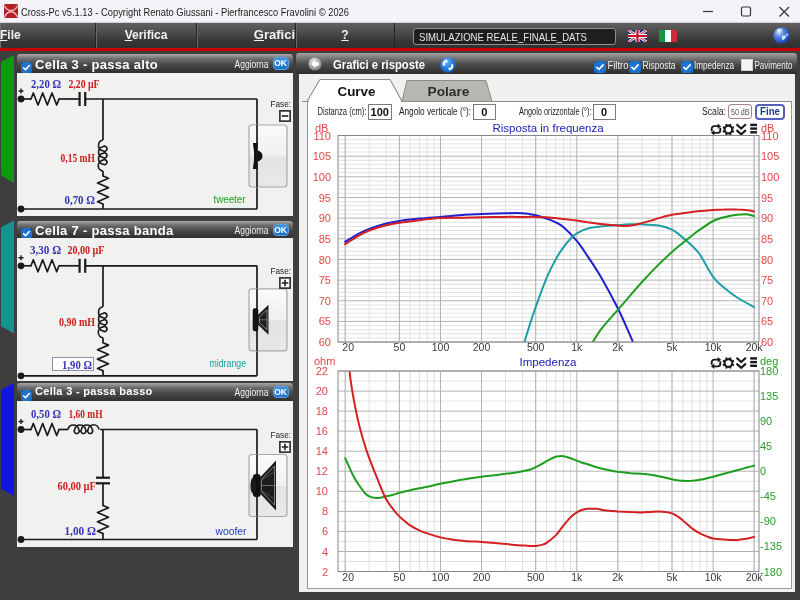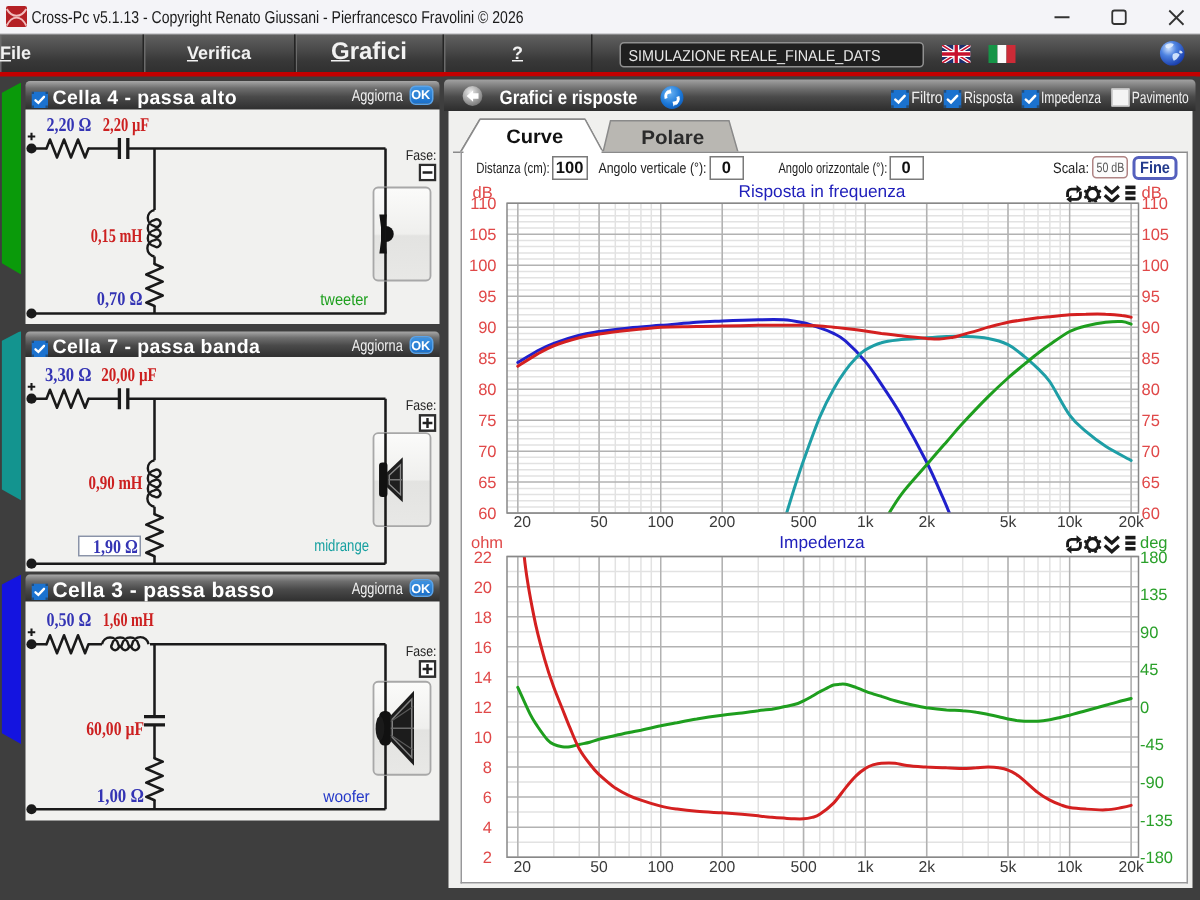--- a/index.html
+++ b/index.html
@@ -7,21 +7,21 @@
       <path d="M0.5,13 C4,6 10,6 13.5,13" fill="none" stroke="#f0bdbd" stroke-width="1.3"></path>
     </svg></div>
 <svg class="abs" style="left:690px;top:0" width="110" height="23" viewBox="0 0 110 23">
     <line x1="13" y1="11.5" x2="23" y2="11.5" stroke="#333" stroke-width="1.2"></line>
     <rect x="51.5" y="7" width="9" height="9" rx="1.5" fill="none" stroke="#333" stroke-width="1.2"></rect>
     <path d="M89.5,7 l9.5,9.5 M99,7 l-9.5,9.5" stroke="#333" stroke-width="1.2"></path>
   </svg>
 <div class="abs" style="left:0;top:23px;width:800px;height:25px;background:linear-gradient(#616161,#474747 45%,#383838 70%,#303030)"></div>
 <div class="abs" style="left:0px;top:23px;width:96px;height:25px;border-right:1px solid #242424;box-shadow:inset 1px 0 0 #6a6a6a;color:#f2f2f2;font-size:12px;font-weight:bold;line-height:24px"><span style="text-decoration:underline">F</span>ile</div>
 <div class="abs" style="left:96px;top:23px;width:101px;height:25px;border-right:1px solid #242424;box-shadow:inset 1px 0 0 #6a6a6a;color:#f2f2f2;font-size:12px;font-weight:bold;text-align:center;line-height:24px"><span style="text-decoration:underline">V</span>erifica</div>
-<div class="abs" style="left:197px;top:23px;width:99px;height:25px;border-right:1px solid #242424;box-shadow:inset 1px 0 0 #6a6a6a;color:#f2f2f2;font-size:16px;font-weight:bold;text-align:center;line-height:24px"><span style="text-decoration:underline">G</span>rafici</div>
+<div class="abs" style="left:197px;top:23px;width:99px;height:25px;border-right:1px solid #242424;box-shadow:inset 1px 0 0 #6a6a6a;color:#f2f2f2;font-size:13px;font-weight:bold;text-align:right;line-height:24px"><span style="text-decoration:underline">G</span>rafici</div>
 <div class="abs" style="left:296px;top:23px;width:99px;height:25px;border-right:1px solid #242424;box-shadow:inset 1px 0 0 #6a6a6a;color:#f2f2f2;font-size:12px;font-weight:bold;text-align:center;line-height:24px"><span style="text-decoration:underline">?</span></div>
 <div class="abs" style="left:413px;top:28px;width:203px;height:17px;background:#1f1f1f;border:1px solid #909090;border-radius:3px"></div>
 <svg class="abs" style="left:628px;top:30px" width="19" height="12" viewBox="0 0 19 12">
     <rect width="19" height="12" fill="#1e2f6f"></rect>
     <path d="M0,0 L19,12 M19,0 L0,12" stroke="#fff" stroke-width="2.6"></path>
     <path d="M0,0 L19,12 M19,0 L0,12" stroke="#c8102e" stroke-width="1"></path>
     <path d="M9.5,0 V12 M0,6 H19" stroke="#fff" stroke-width="4"></path>
     <path d="M9.5,0 V12 M0,6 H19" stroke="#c8102e" stroke-width="2.2"></path>
   </svg>
 <div class="abs" style="left:659px;top:30px;width:18px;height:12px;display:flex">
@@ -49,21 +49,21 @@
 <div class="abs" style="left:1px;top:383px;width:13px;height:113px;background:#1414e0;clip-path:polygon(0 6%,100% 0,100% 100%,0 93.5%)"></div>
 <div class="abs" style="left:17px;top:54.0px;width:276px;height:18.5px;border-radius:3px 3px 0 0;background:linear-gradient(#a8a8a8,#6e6e6e 25%,#4a4a4a 55%,#323232 95%)"></div>
 <div style="position:absolute;left:20.5px;top:58.5px;width:11px;height:11px"><svg width="100%" height="100%" viewBox="0 0 12 12">
       <rect width="12" height="12" fill="#1b72cf"></rect>
       <path d="M2.9,6.4 L5,8.3 L9.1,3.9" stroke="#fff" stroke-width="1.7" fill="none" stroke-linecap="round"></path>
       <rect x="0" y="0" width="1.8" height="1.8" fill="#2a2a2a" opacity="0.5"></rect>
       <rect x="10.2" y="0" width="1.8" height="1.8" fill="#2a2a2a" opacity="0.5"></rect>
       <rect x="0" y="10.2" width="1.8" height="1.8" fill="#2a2a2a" opacity="0.5"></rect>
       <rect x="10.2" y="10.2" width="1.8" height="1.8" fill="#2a2a2a" opacity="0.5"></rect>
     </svg></div>
-<div class="abs" style="left:35px;top:56.5px;font-size:13px;font-weight:bold;color:#fff;letter-spacing:0.3px">Cella 4 - passa alto</div>
+<div class="abs" style="left:35px;top:56.5px;font-size:13px;font-weight:bold;color:#fff;letter-spacing:0.3px">Cella 3 - passa alto</div>
 <div style="position:absolute;left:272.5px;top:57.0px;width:16px;height:12.5px;background:linear-gradient(#3f93e0,#1a6fc9);border-radius:4px;border:1px solid #5ba3e8;box-sizing:border-box;color:#fff;font-weight:bold;font-size:8.5px;text-align:center;line-height:10px">OK</div>
 <div class="abs" style="left:17px;top:72.5px;width:276px;height:143.5px;background:#f1f1ef"></div>
 <div class="abs" style="left:17px;top:220.5px;width:276px;height:17.5px;border-radius:3px 3px 0 0;background:linear-gradient(#a8a8a8,#6e6e6e 25%,#4a4a4a 55%,#323232 95%)"></div>
 <div style="position:absolute;left:20.5px;top:225.0px;width:11px;height:11px"><svg width="100%" height="100%" viewBox="0 0 12 12">
       <rect width="12" height="12" fill="#1b72cf"></rect>
       <path d="M2.9,6.4 L5,8.3 L9.1,3.9" stroke="#fff" stroke-width="1.7" fill="none" stroke-linecap="round"></path>
       <rect x="0" y="0" width="1.8" height="1.8" fill="#2a2a2a" opacity="0.5"></rect>
       <rect x="10.2" y="0" width="1.8" height="1.8" fill="#2a2a2a" opacity="0.5"></rect>
       <rect x="0" y="10.2" width="1.8" height="1.8" fill="#2a2a2a" opacity="0.5"></rect>
       <rect x="10.2" y="10.2" width="1.8" height="1.8" fill="#2a2a2a" opacity="0.5"></rect>
@@ -73,21 +73,21 @@
 <div class="abs" style="left:17px;top:238.0px;width:276px;height:142.5px;background:#f1f1ef"></div>
 <div class="abs" style="left:17px;top:382.5px;width:276px;height:18.0px;border-radius:3px 3px 0 0;background:linear-gradient(#a8a8a8,#6e6e6e 25%,#4a4a4a 55%,#323232 95%)"></div>
 <div style="position:absolute;left:20.5px;top:387.0px;width:11px;height:11px"><svg width="100%" height="100%" viewBox="0 0 12 12">
       <rect width="12" height="12" fill="#1b72cf"></rect>
       <path d="M2.9,6.4 L5,8.3 L9.1,3.9" stroke="#fff" stroke-width="1.7" fill="none" stroke-linecap="round"></path>
       <rect x="0" y="0" width="1.8" height="1.8" fill="#2a2a2a" opacity="0.5"></rect>
       <rect x="10.2" y="0" width="1.8" height="1.8" fill="#2a2a2a" opacity="0.5"></rect>
       <rect x="0" y="10.2" width="1.8" height="1.8" fill="#2a2a2a" opacity="0.5"></rect>
       <rect x="10.2" y="10.2" width="1.8" height="1.8" fill="#2a2a2a" opacity="0.5"></rect>
     </svg></div>
-<div class="abs" style="left:35px;top:385.0px;font-size:14px;font-weight:bold;color:#fff;letter-spacing:0.3px">Cella 3 - passa basso</div>
+<div class="abs" style="left:35px;top:385.0px;font-size:11px;font-weight:bold;color:#fff;letter-spacing:0.3px">Cella 3 - passa basso</div>
 <div style="position:absolute;left:272.5px;top:385.5px;width:16px;height:12.5px;background:linear-gradient(#3f93e0,#1a6fc9);border-radius:4px;border:1px solid #5ba3e8;box-sizing:border-box;color:#fff;font-weight:bold;font-size:8.5px;text-align:center;line-height:10px">OK</div>
 <div class="abs" style="left:17px;top:400.5px;width:276px;height:146.5px;background:#f1f1ef"></div>
 <svg style="position:absolute;left:17px;top:73px;width:276px;height:146px" viewBox="17 73 276 146">
     <path d="M21,88.5 v5 M18.5,91.0 h5" stroke="#1a1a1a" stroke-width="1.4"></path>
     <circle cx="21" cy="99.0" r="3.4" fill="#1a1a1a"></circle>
     <circle cx="21" cy="209.0" r="3.4" fill="#1a1a1a"></circle>
     <line x1="21" y1="99.0" x2="31" y2="99.0" stroke="#1a1a1a" stroke-width="1.7"></line>
     <polyline points="31.0,99.0 33.3,93.0 38.0,105.0 42.7,93.0 47.3,105.0 52.0,93.0 56.7,105.0 59.0,99.0" fill="none" stroke="#1a1a1a" stroke-width="1.7" stroke-linejoin="round" stroke-linecap="round"></polyline>
     <line x1="59" y1="99.0" x2="79.6" y2="99.0" stroke="#1a1a1a" stroke-width="1.7"></line>
     <line x1="79.6" y1="92.0" x2="79.6" y2="106.0" stroke="#1a1a1a" stroke-width="2.2"></line>

